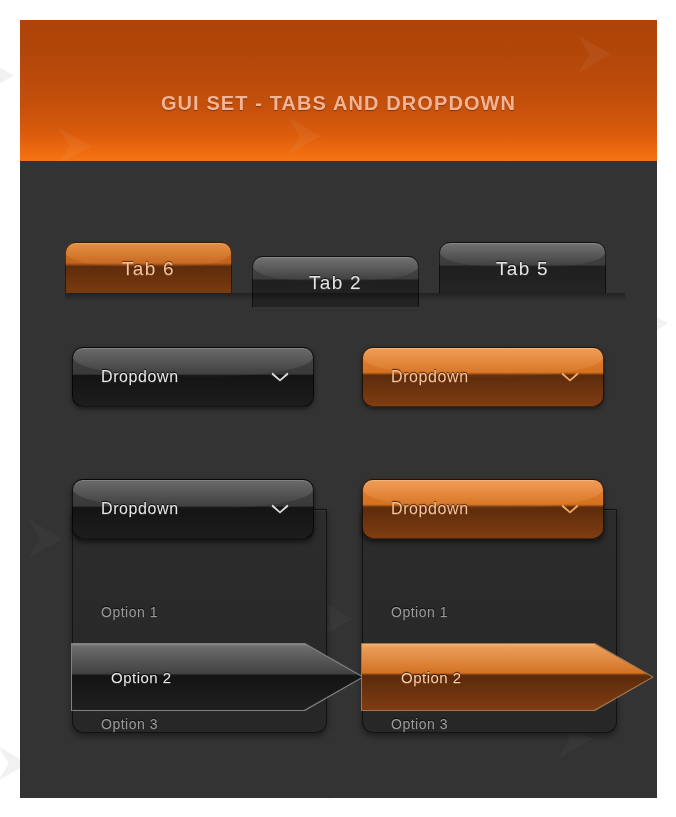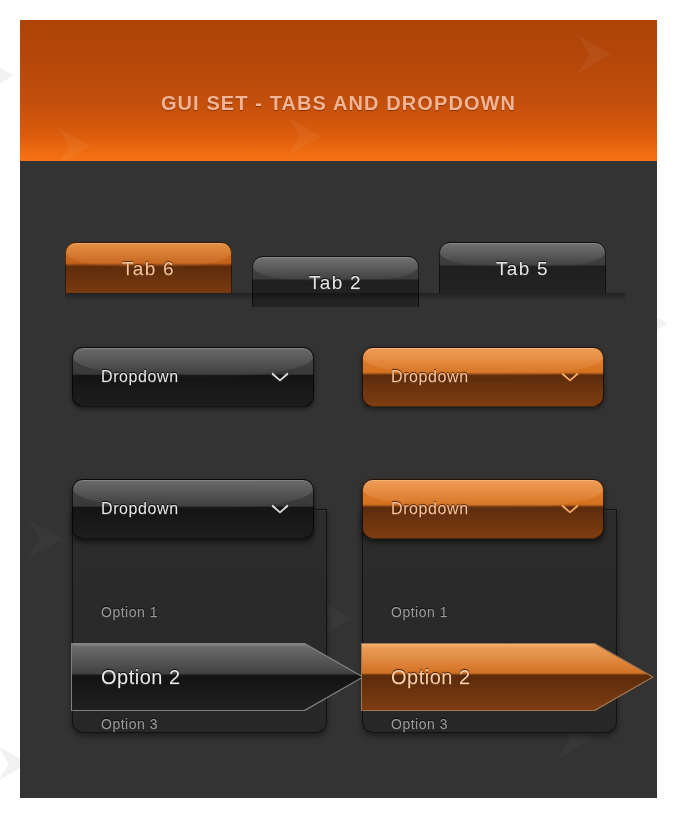--- a/index.html
+++ b/index.html
@@ -279,22 +279,22 @@
 
   
   .opt-sel {
     position: absolute;
     left: -1px;
     top: 134px;
     width: 290px;
     height: 66px;
     display: flex;
     align-items: center;
-    padding-left: 29px;
-    font-size: 20px;
+    padding-left: 39px;
+    font-size: 15px;
     letter-spacing: 0.5px;
     cursor: pointer;
     z-index: 4;
     clip-path: polygon(0 0, 232px 0, 290px 50%, 232px 100%, 0 100%);
   }
   .opt-sel .sel-gloss {
     position: absolute;
     left: 0; top: 0;
     width: 100%;
     height: 48%;

